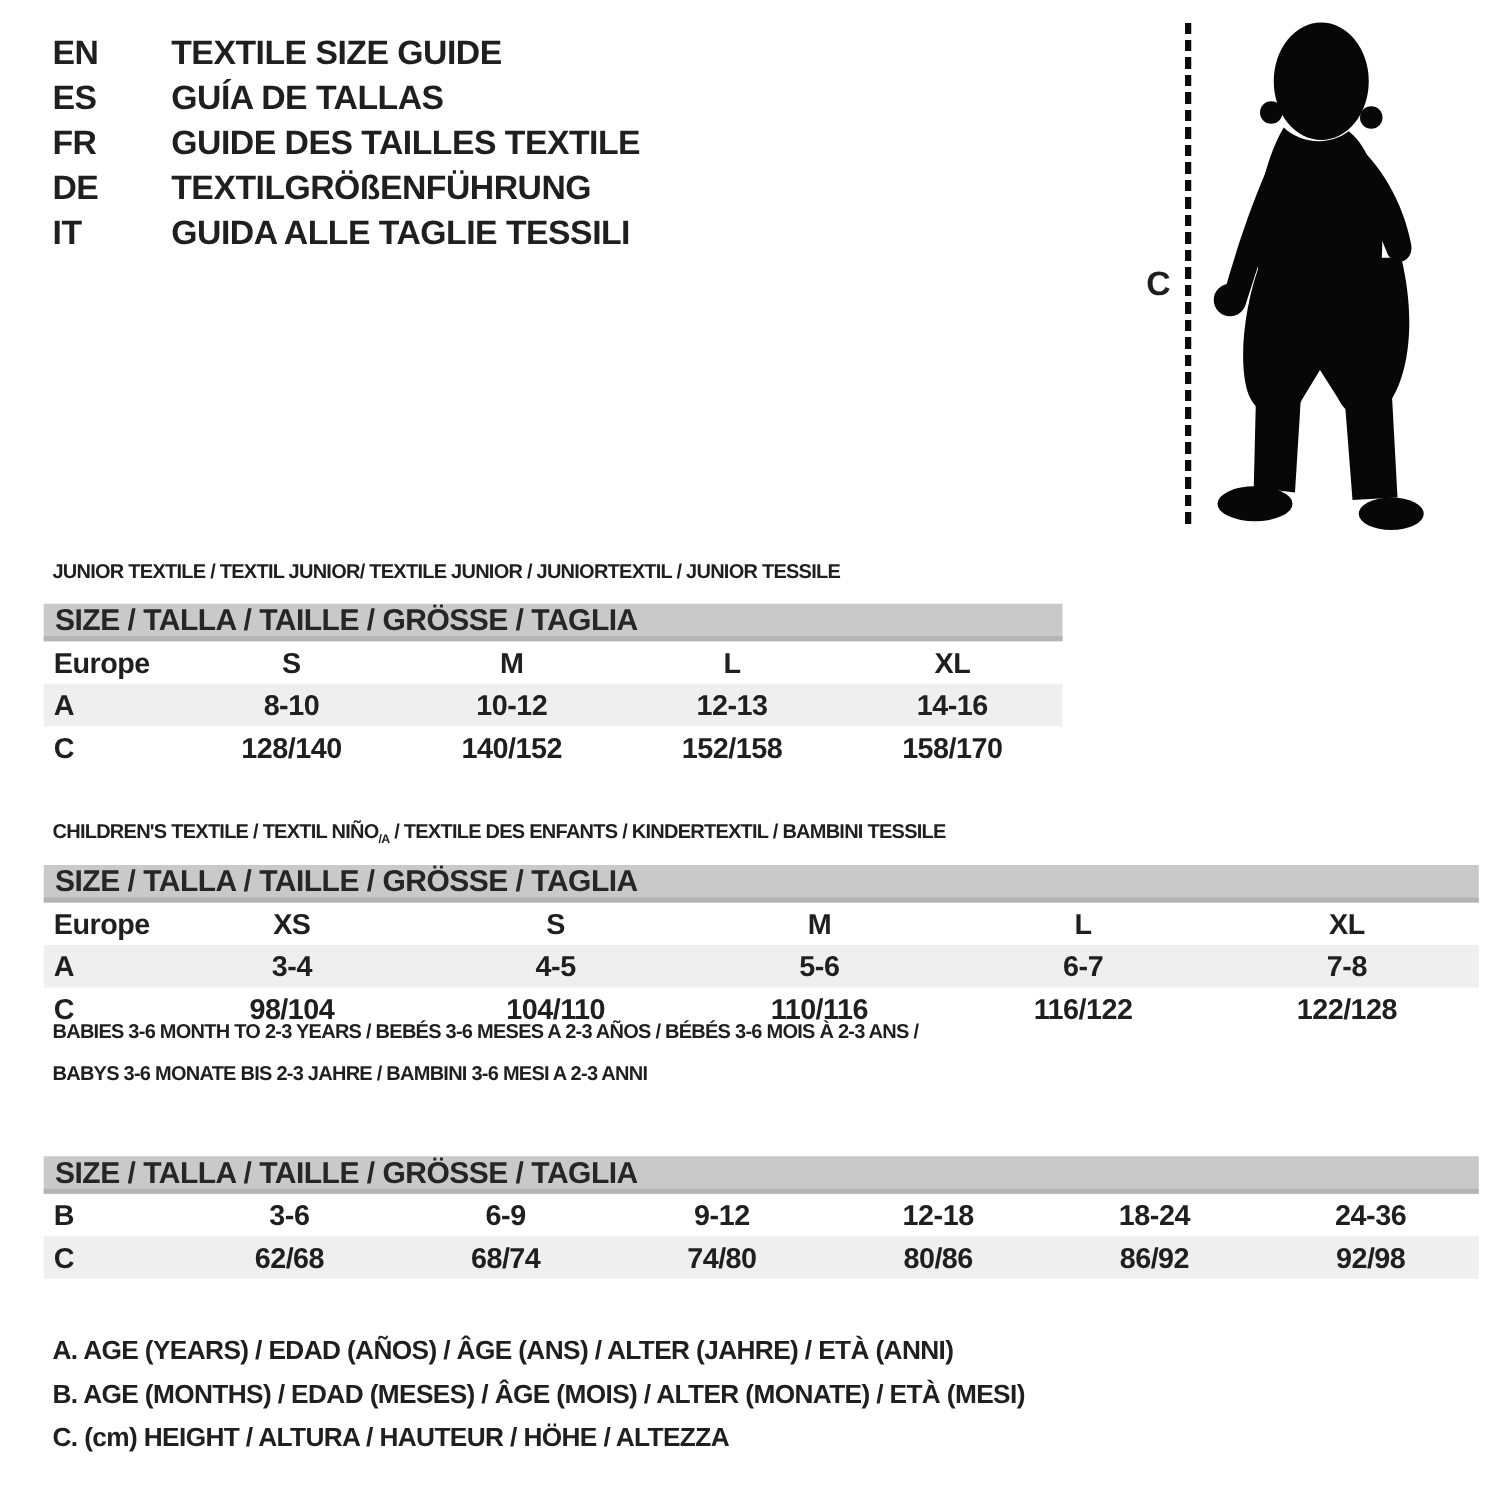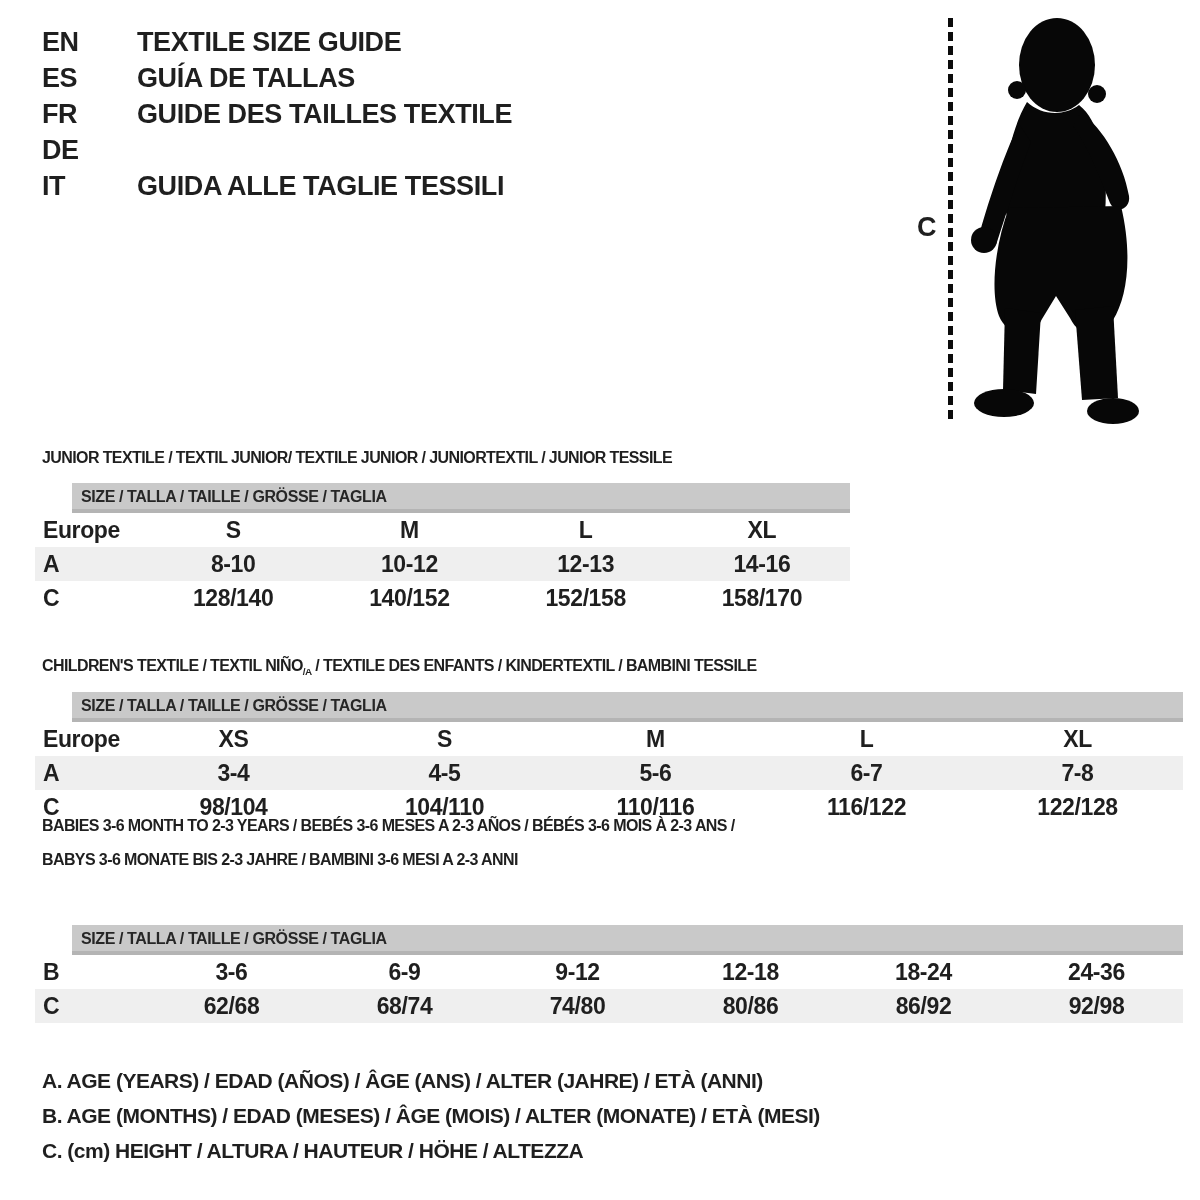--- a/index.html
+++ b/index.html
@@ -31,22 +31,22 @@
   .title-babies   { top:796px; line-height:34px; }
   .sub { font-size:0.62em; vertical-align:sub; font-weight:700; }
 
   
   .size-table { position:absolute; left:35px; }
   .tbl-junior   { top:483px; width:815px; }
   .tbl-children { top:692px; width:1148px; }
   .tbl-babies   { top:925px; width:1148px; }
   .size-bar {
     height:26px; background:#c9c9c9; border-bottom:4px solid #b4b4b4;
-    font-size:16px; font-weight:700; line-height:27px; padding-left:9px;
-    color:#262626; white-space:nowrap;margin-left:37px;
+    font-size:24px; font-weight:700; line-height:27px; padding-left:9px;
+    color:#262626; white-space:nowrap;
   }
   .trow { display:flex; height:34px; align-items:center; font-size:23px; font-weight:700; }
   .trow.shaded { background:#efefef; }
   .trow .lbl { width:110px; padding-left:8px; box-sizing:border-box; }
   .tbl-children .trow .lbl { width:93px; }
   .trow .val { flex:1; text-align:center; }
 
   
   .legend { position:absolute; left:42px; top:1063px; }
   .legend-line { height:35px; line-height:35px; font-size:21px; font-weight:700; white-space:nowrap; letter-spacing:-0.5px; }
@@ -64,20 +64,21 @@
     <div class="lang-row">
       <span class="lang-code">ES</span>
       <span class="lang-label">GUÍA DE TALLAS</span>
     </div>
     <div class="lang-row">
       <span class="lang-code">FR</span>
       <span class="lang-label">GUIDE DES TAILLES TEXTILE</span>
     </div>
     <div class="lang-row">
       <span class="lang-code">DE</span>
+      <span class="lang-label">TEXTILGRÖßENFÜHRUNG</span>
     </div>
     <div class="lang-row">
       <span class="lang-code">IT</span>
       <span class="lang-label">GUIDA ALLE TAGLIE TESSILI</span>
     </div>
   </section>
 
   <div class="figure">
     <span class="measure-label">C</span>
     <div class="dash-line"></div>

